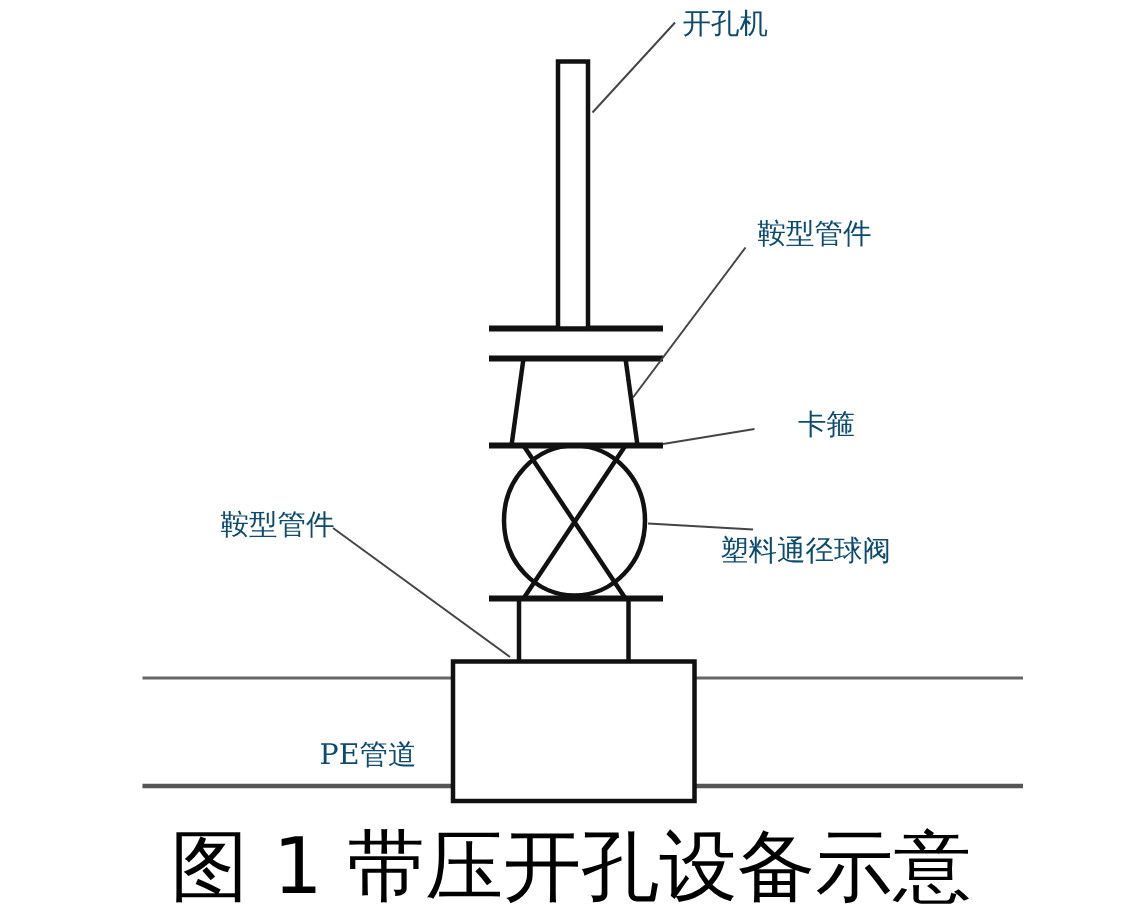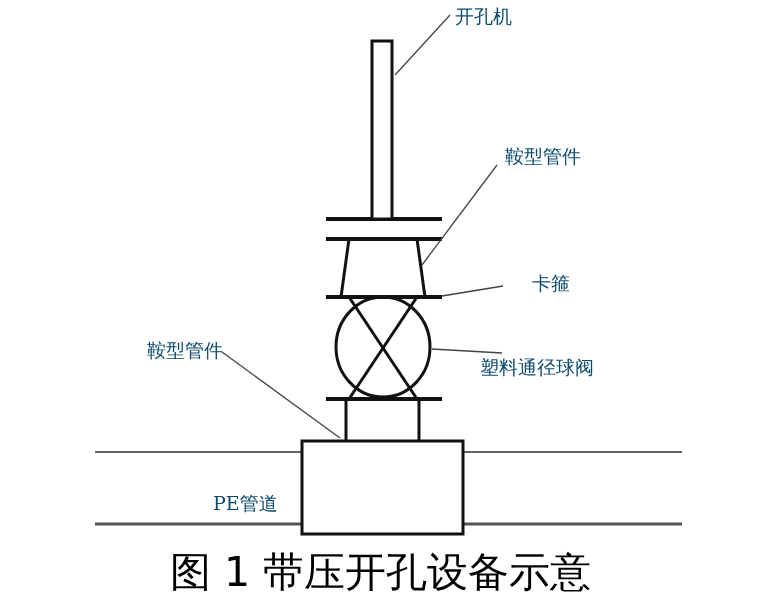--- a/index.html
+++ b/index.html
@@ -1,19 +1,19 @@
 <!DOCTYPE html>
 <html><head>
 <meta charset="utf-8">
 <style>
   html, body { margin:0; padding:0; background:#ffffff; }
   body { width:761px; height:607px; position:relative; overflow:hidden; font-family:"DejaVu Serif", serif; }
   svg { position:absolute; left:0; top:0; }
   .lbl { position:absolute; font-family:"DejaVu Serif", serif; font-size:19px; color:#0c4a6e; white-space:nowrap; line-height:1; }
-  .caption { position:absolute; left:0; width:761px; top:552px; text-align:center; font-family:"DejaVu Sans", sans-serif; font-size:41px; color:#000; line-height:1; }
+  .caption { position:absolute; left:0; width:761px; top:552px; text-align:center; font-family:"DejaVu Sans", sans-serif; font-size:52px; color:#000; line-height:1; }
 </style>
 </head>
 <body>
 
 <svg width="761" height="607" viewBox="0 0 761 607">
 
   <g>
     <line x1="95" y1="452" x2="682" y2="452" stroke="#666" stroke-width="2"></line>
     <line x1="95" y1="524" x2="682" y2="524" stroke="#555" stroke-width="3"></line>
   </g>

